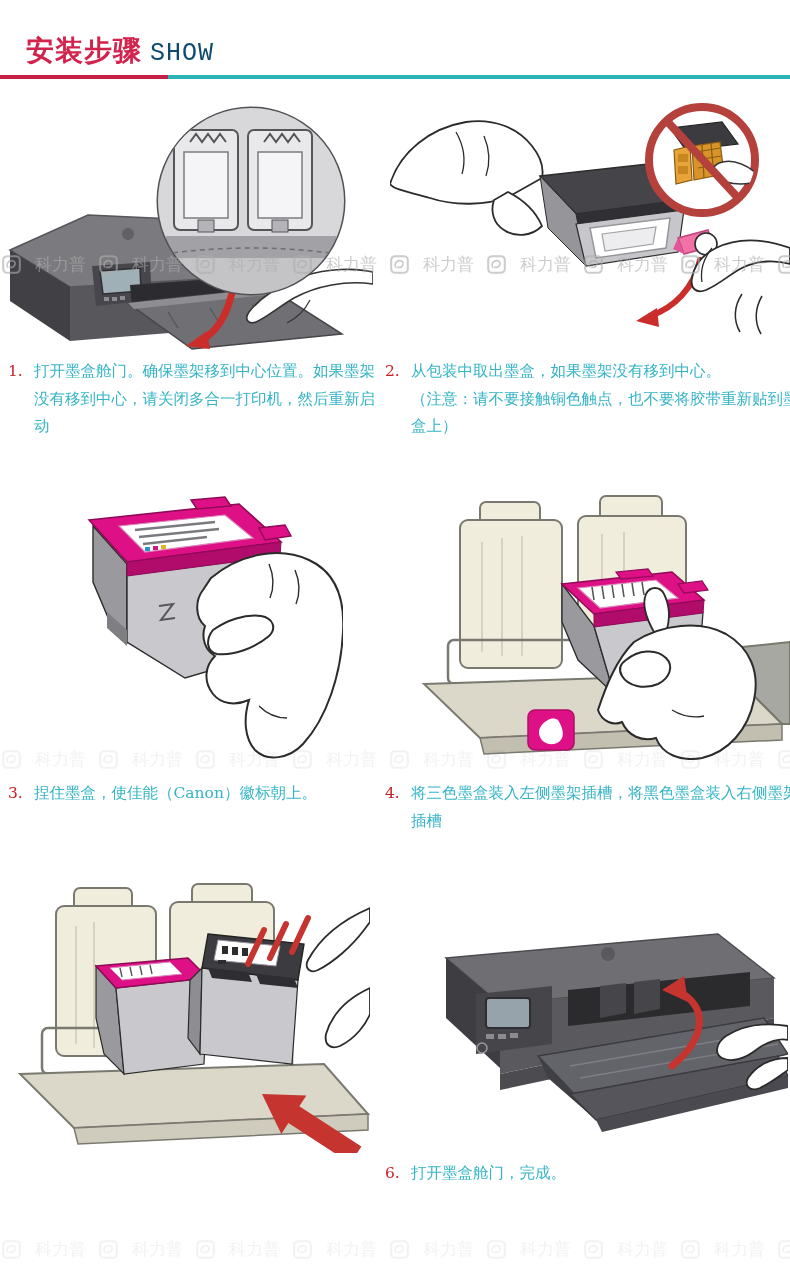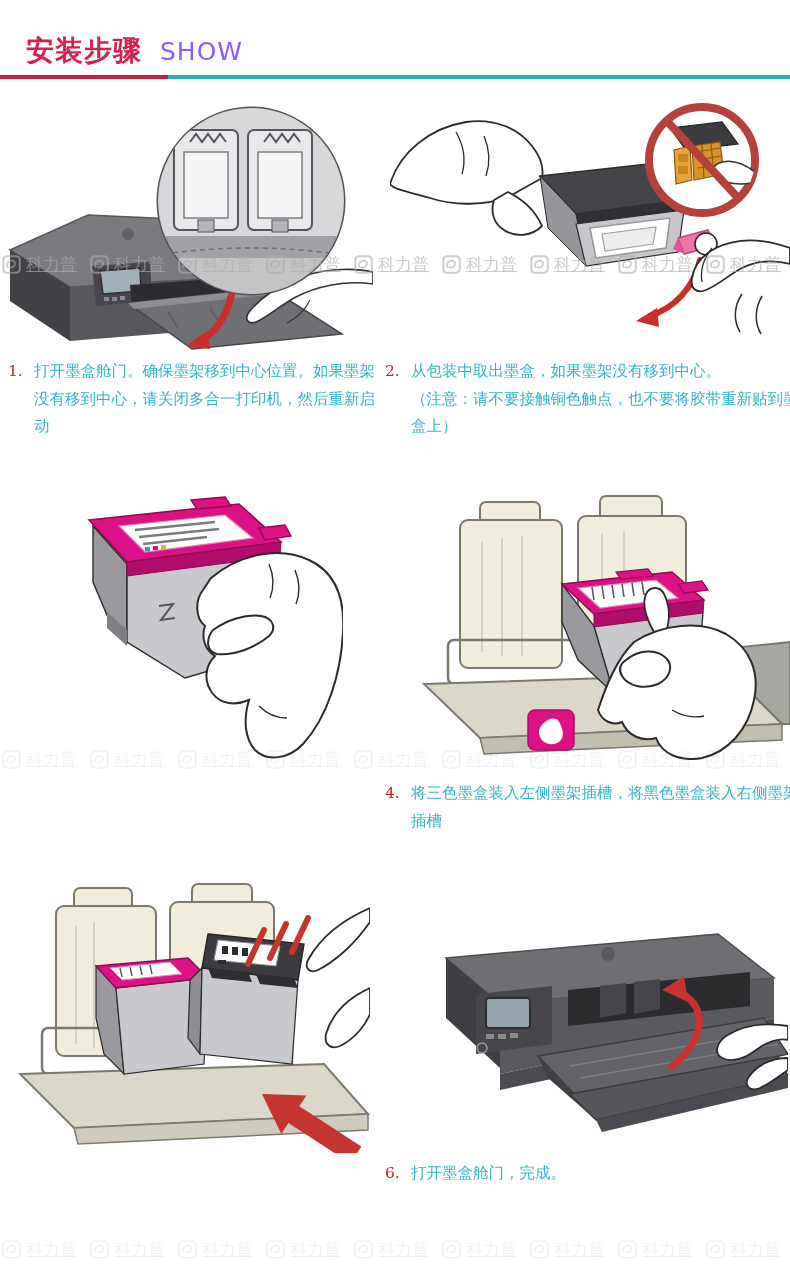--- a/index.html
+++ b/index.html
@@ -1,37 +1,37 @@
 <!DOCTYPE html>
 <html><head>
 <meta charset="utf-8">
 <style>
   html,body{margin:0;padding:0;background:#ffffff;}
   .page{position:relative;width:790px;height:1264px;background:#ffffff;overflow:hidden;
         font-family:"DejaVu Sans","Liberation Sans",sans-serif;}
   
   .hdr{position:absolute;left:6px;top:32px;white-space:nowrap;}
   .hdr .zh{font-size:28px;font-weight:600;color:#d2234d;letter-spacing:1px;margin-left:20px;}
-  .hdr .en{font-size:25px;font-weight:500;color:#8b5cf6;margin-left:18px;letter-spacing:1px;}
+  .hdr .en{font-size:25px;font-weight:500;color:#0c4a6e;margin-left:8px;letter-spacing:1px;font-family:Liberation Mono, monospace;}
   .rule{position:absolute;left:0;top:75px;width:790px;height:4px;background:#2ab4b6;}
   .rule .seg{position:absolute;left:0;top:0;width:168px;height:4px;background:#c42045;}
   
   .caption{position:absolute;font-size:15.5px;line-height:1.78;color:#35b4c6;
            font-family:"DejaVu Serif","Liberation Serif",serif;padding-left:26px;}
   .caption .cap-line.first{text-indent:-26px;}
   .caption .num{display:inline-block;width:26px;text-indent:0;color:#cb2127;}
   .col-left{left:8px;width:352px;}
   .col-right{left:385px;width:395px;}
   
   .fig{position:absolute;}
   
   .wm-band{position:absolute;left:0;width:790px;height:26px;display:flex;align-items:center;
            overflow:hidden;padding-left:2px;pointer-events:none;}
-  .wm-unit{display:inline-flex;align-items:center;gap:5px;margin-right:13px;flex:0 0 auto;
-           font-size:17px;white-space:nowrap;text-decoration:underline;}
+  .wm-unit{display:inline-flex;align-items:center;gap:14px;margin-right:13px;flex:0 0 auto;
+           font-size:17px;white-space:nowrap;}
   .wm-strong{color:rgba(173,173,173,0.62);}
   .wm-faint{color:rgba(130,130,130,0.10);}
   .wm-icon svg{display:block;}
 </style>
 </head>
 <body>
 
 <div class="page">
 
   <div class="hdr">
@@ -223,20 +223,23 @@
       <path d="M224,170 C252,152 290,148 316,162 C340,176 350,200 344,228 C338,258 318,280 292,286 C270,290 252,282 246,266 C232,270 218,264 212,250 C204,254 192,250 188,238 C196,214 206,188 224,170 Z" fill="#ffffff" stroke="#2b2b2b" stroke-width="2"></path>
       <path d="M216,188 C228,178 246,176 256,186 C264,194 260,206 248,212 C234,218 218,214 212,204 C208,197 210,192 216,188 Z" fill="#ffffff" stroke="#2b2b2b" stroke-width="2"></path>
       <path d="M262,238 C272,244 284,246 294,244" fill="none" stroke="#2b2b2b" stroke-width="1.4"></path>
     </g>
     <g>
       <rect x="118" y="238" width="46" height="40" rx="7" fill="#de1086" stroke="#b00c6a" stroke-width="1.5"></rect>
       <path d="M148,248 C153,256 155,264 150,269 C143,275 133,272 130,265 C127,258 131,252 138,248 C141,246 145,246 148,248 Z" fill="#ffffff"></path>
     </g>
   </svg>
 
+  <div class="caption col-left" style="top:780px">
+    <div class="cap-line first"><span class="num">3.</span><span class="txt">捏住墨盒，使佳能（Canon）徽标朝上。</span></div>
+  </div>
 
   <div class="caption col-right" style="top:780px">
     <div class="cap-line first"><span class="num">4.</span><span class="txt">将三色墨盒装入左侧墨架插槽，将黑色墨盒装入右侧墨架插槽</span></div>
   </div>
 
   <svg class="fig" style="left:12px;top:868px" width="358" height="285" viewBox="0 0 358 285">
     <g stroke="#7a7970" fill="#f0eddc">
       <rect x="62" y="20" width="58" height="28" rx="6" stroke-width="2"></rect>
       <rect x="180" y="16" width="60" height="28" rx="6" stroke-width="2"></rect>
       <rect x="44" y="38" width="100" height="150" rx="8" stroke-width="2"></rect>

